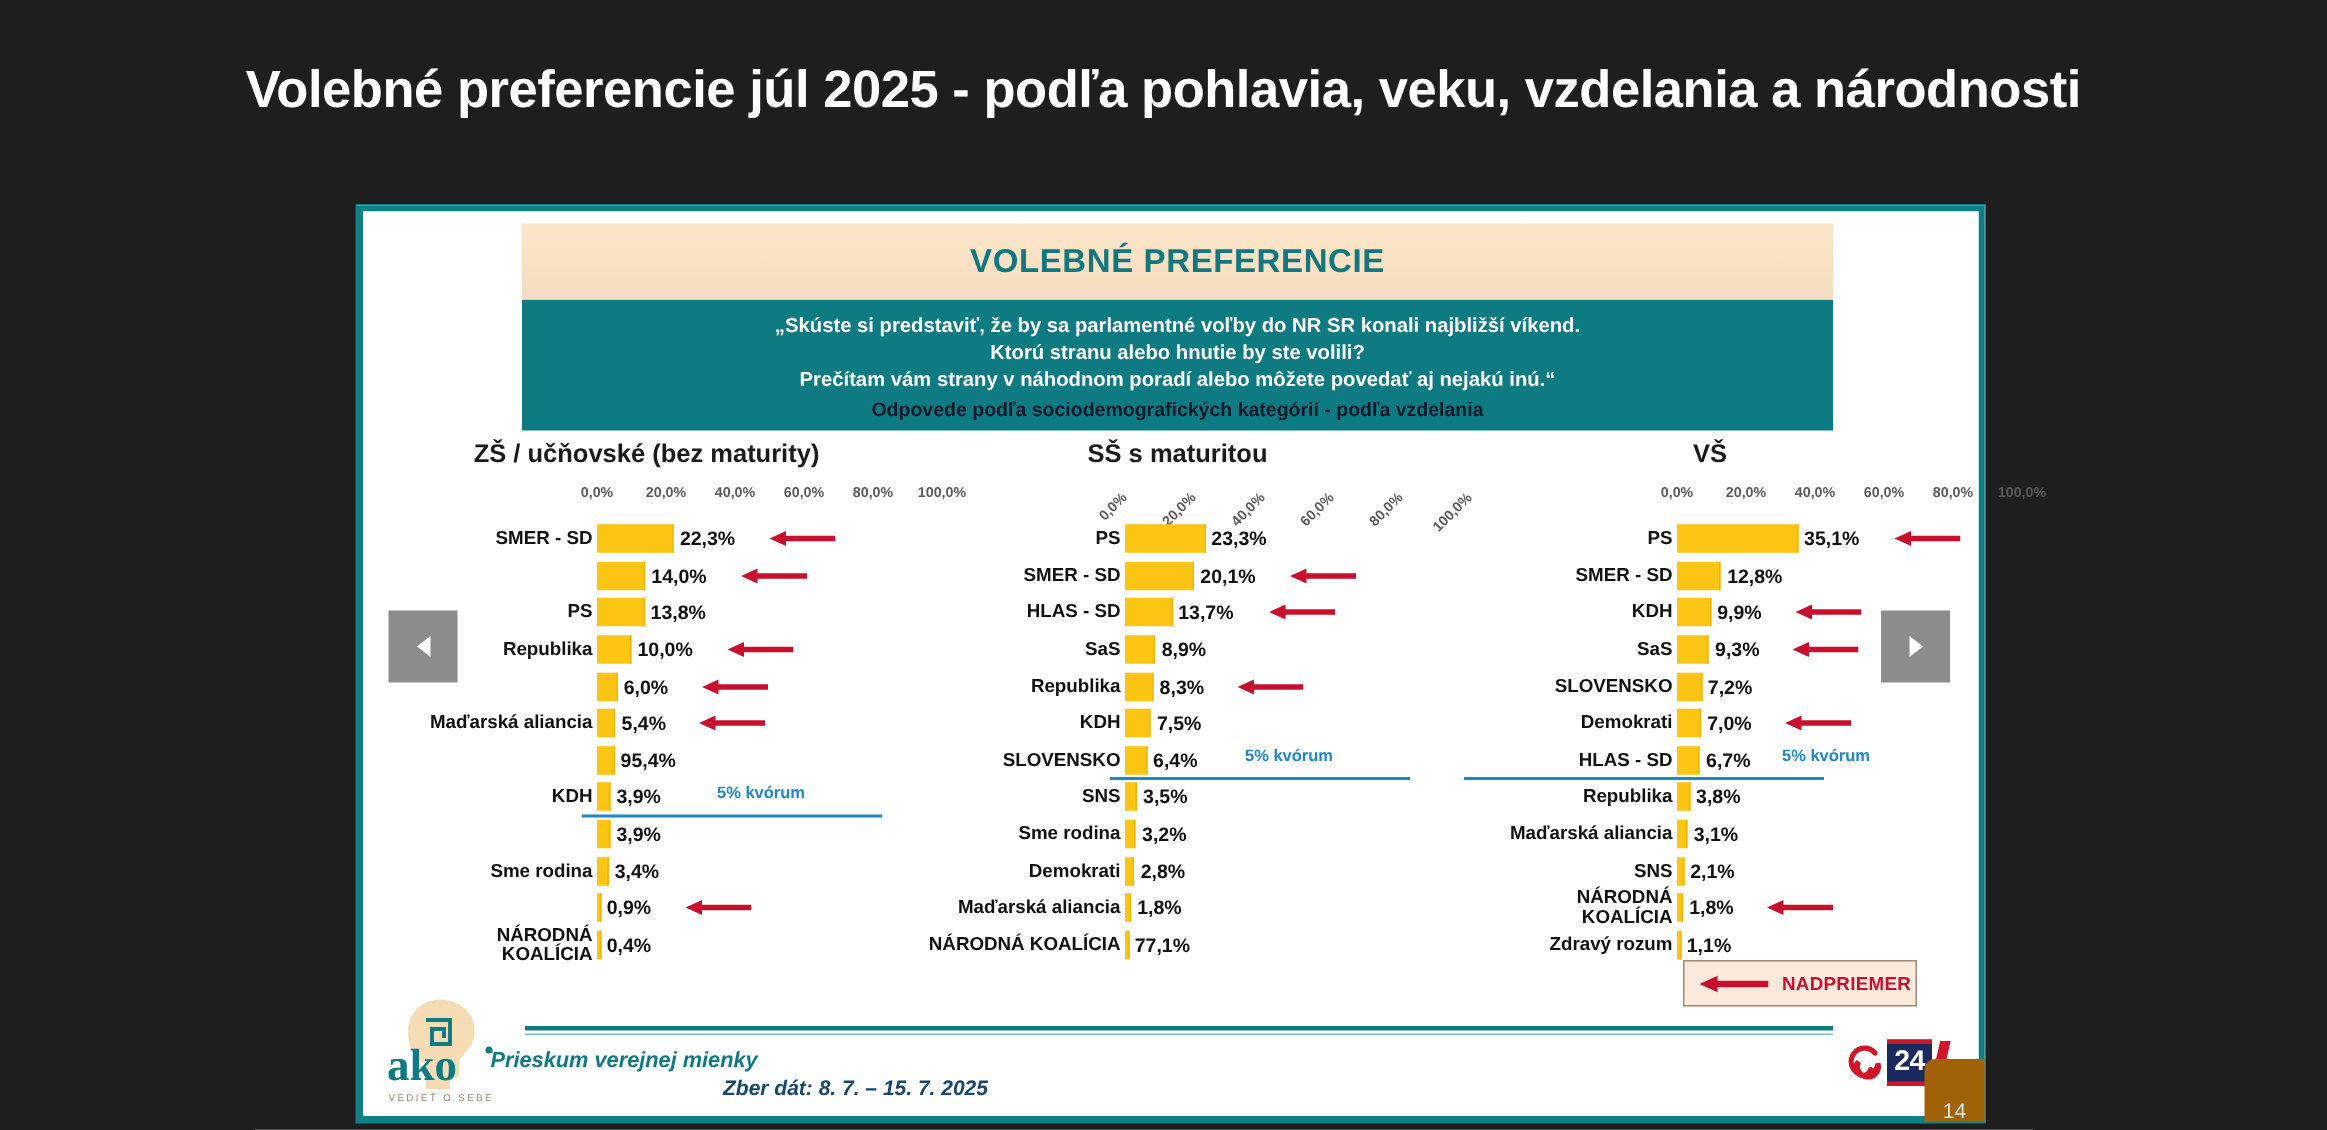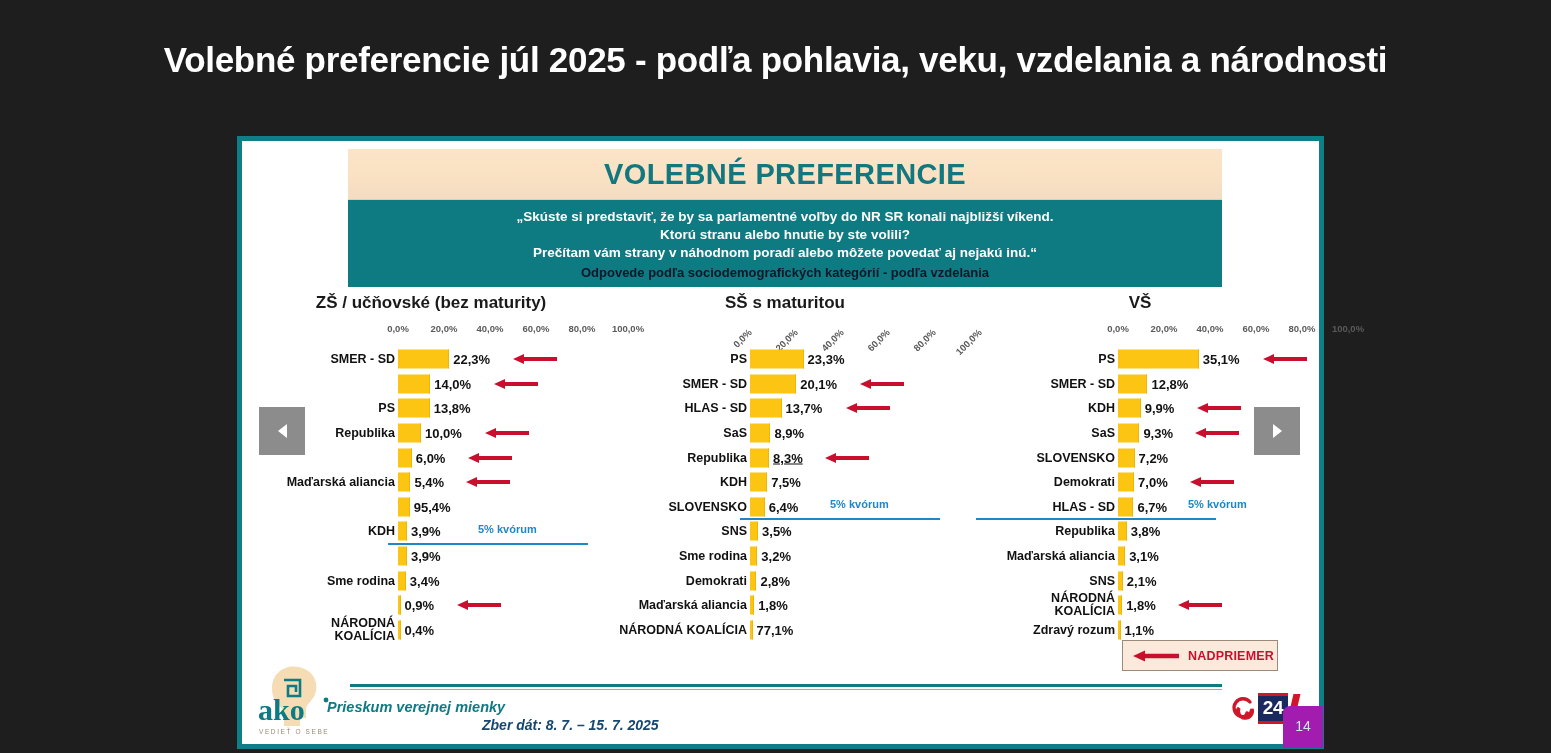--- a/index.html
+++ b/index.html
@@ -33,21 +33,21 @@
 
   
   .hdr-title {
     position: absolute;
     left: 106px; top: 8px; width: 874px; height: 51px;
     background: linear-gradient(180deg,#fbe4c9 0%, #fae1c3 55%, #f3dcc2 100%);
     border-bottom: 1px solid #e3cdb0;
     display: flex; align-items: center; justify-content: center;
   }
   .hdr-title span {
-    color: #12777e; font-size: 29px; font-weight: bold; letter-spacing: .4px;
+    color: #12777e; font-size: 22px; font-weight: bold; letter-spacing: .4px;
   }
   .hdr-body {
     position: absolute;
     left: 106px; top: 59px; width: 874px; height: 87px;
     background: #0e7a81;
     display: flex; flex-direction: column;
     align-items: center; justify-content: center;
     padding-top: 2px;
   }
   .hdr-body .q { color:#ffffff; font-size:13.5px; line-height:18px; font-weight:600; }
@@ -151,25 +151,25 @@
   .legend-box {
     position: absolute; left: 880px; top: 499px;
     width: 156px; height: 31px;
     background: #fbeadb; border: 1.5px solid #9b8a77;
     display: flex; align-items: center; gap: 9px; padding-left: 10px;
   }
   .legend-box .txt { color:#c8102e; font-size:12.5px; font-weight:bold; letter-spacing:.2px; }
 
   .page-badge {
     position: absolute; right: -4px; bottom: -4px;
-    width: 40px; height: 42px; background: #a21caf;
+    width: 40px; height: 42px; background: #a16207;
     border-radius: 7px 0 0 0;
     color: #cfe9ea; font-size: 14px;
     display:flex; align-items:flex-end; justify-content:center;
-    padding-bottom: 14px;
+    padding-bottom: 0;
   }
 </style>
 </head>
 <body>
 
 <div id="page-title">Volebné preferencie júl 2025 - podľa pohlavia, veku, vzdelania a národnosti</div>
 
 <div id="slide">
   <div id="slide-inner">
 
@@ -321,21 +321,21 @@
             </div>
           </div>
           <div class="row">
             <div class="lbl" style="right: 209px;">SaS</div>
             <div class="bar" style="left: 136px; width: 20.47px;"></div>
             <div class="val" style="left: 160.47px;">8,9%</div>
           </div>
           <div class="row">
             <div class="lbl" style="right: 209px;">Republika</div>
             <div class="bar" style="left: 136px; width: 19.09px;"></div>
-            <div class="val" style="left: 159.09px; text-decoration: underline;">8,3%</div>
+            <div class="val" style="left: 159.09px;">8,3%</div>
             <div class="arrow" style="left: 211.09px;">
               <svg width="44" height="11" viewBox="0 0 44 11">
                 <path d="M0 5.5 L11 0.5 L11 3.6 L44 3.6 L44 7.4 L11 7.4 L11 10.5 Z" fill="#c8102e"></path>
               </svg>
             </div>
           </div>
           <div class="row">
             <div class="lbl" style="right: 209px;">KDH</div>
             <div class="bar" style="left: 136px; width: 17.25px;"></div>
             <div class="val" style="left: 157.25px;">7,5%</div>

